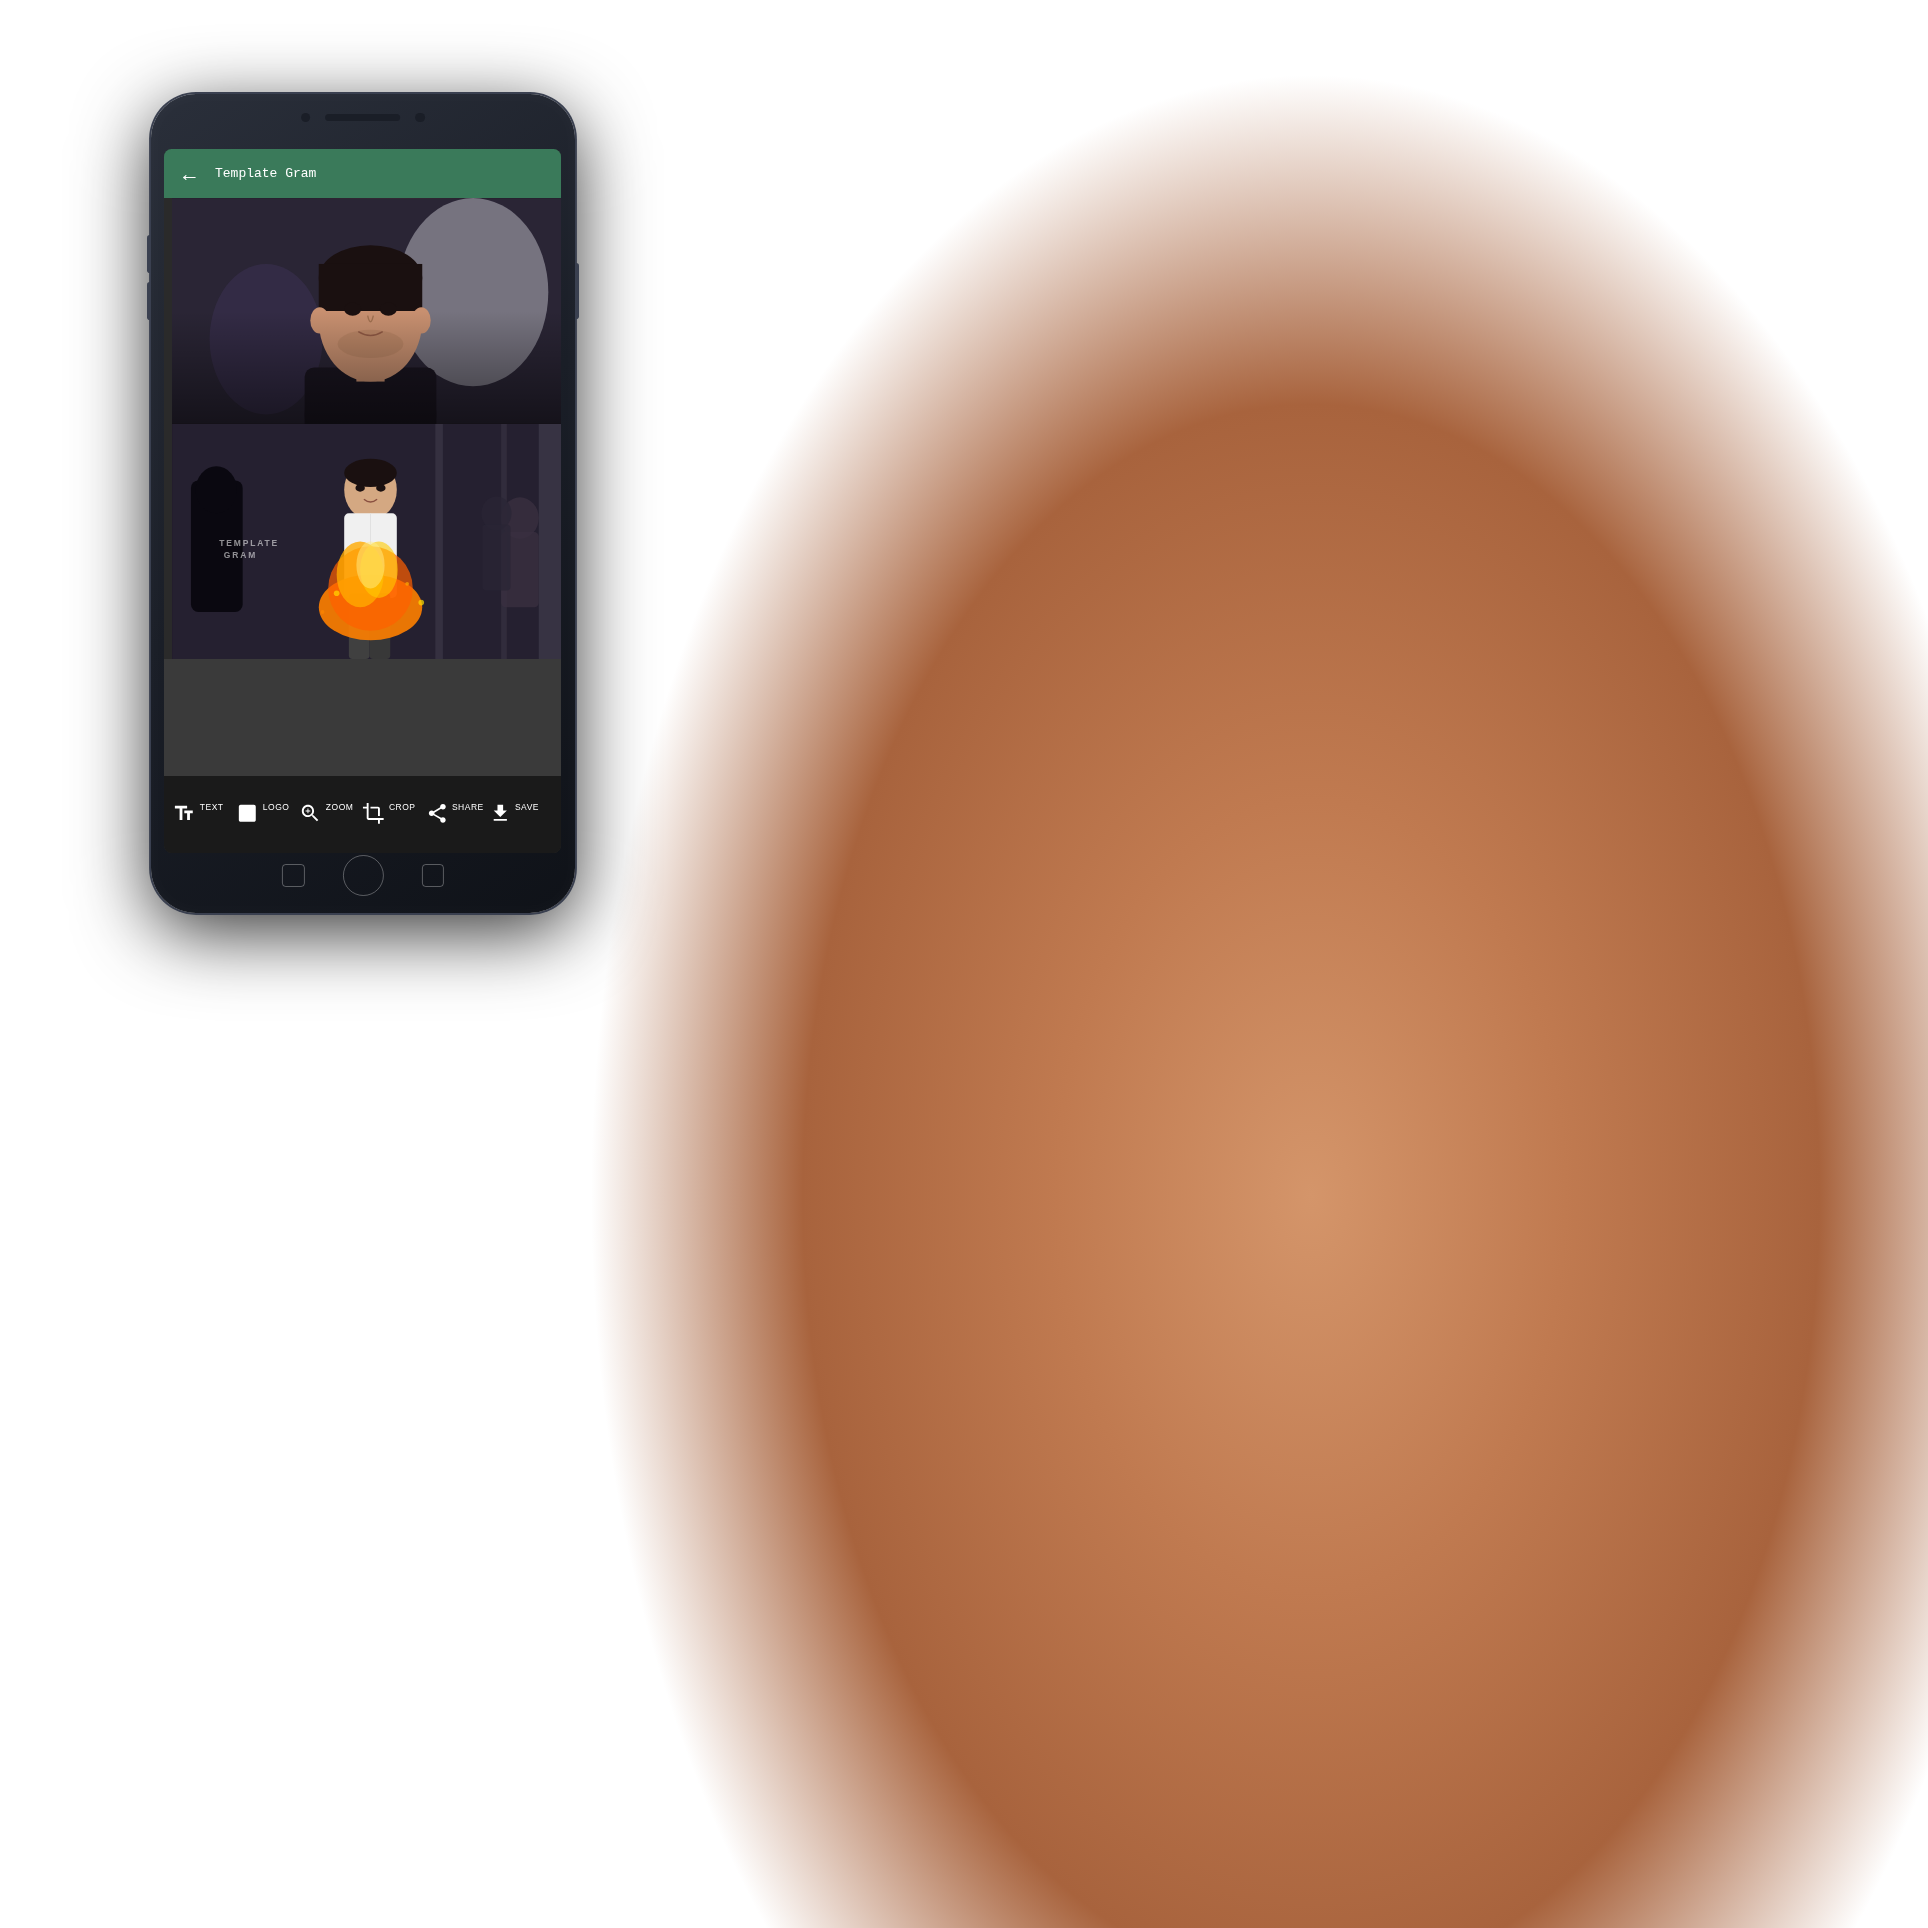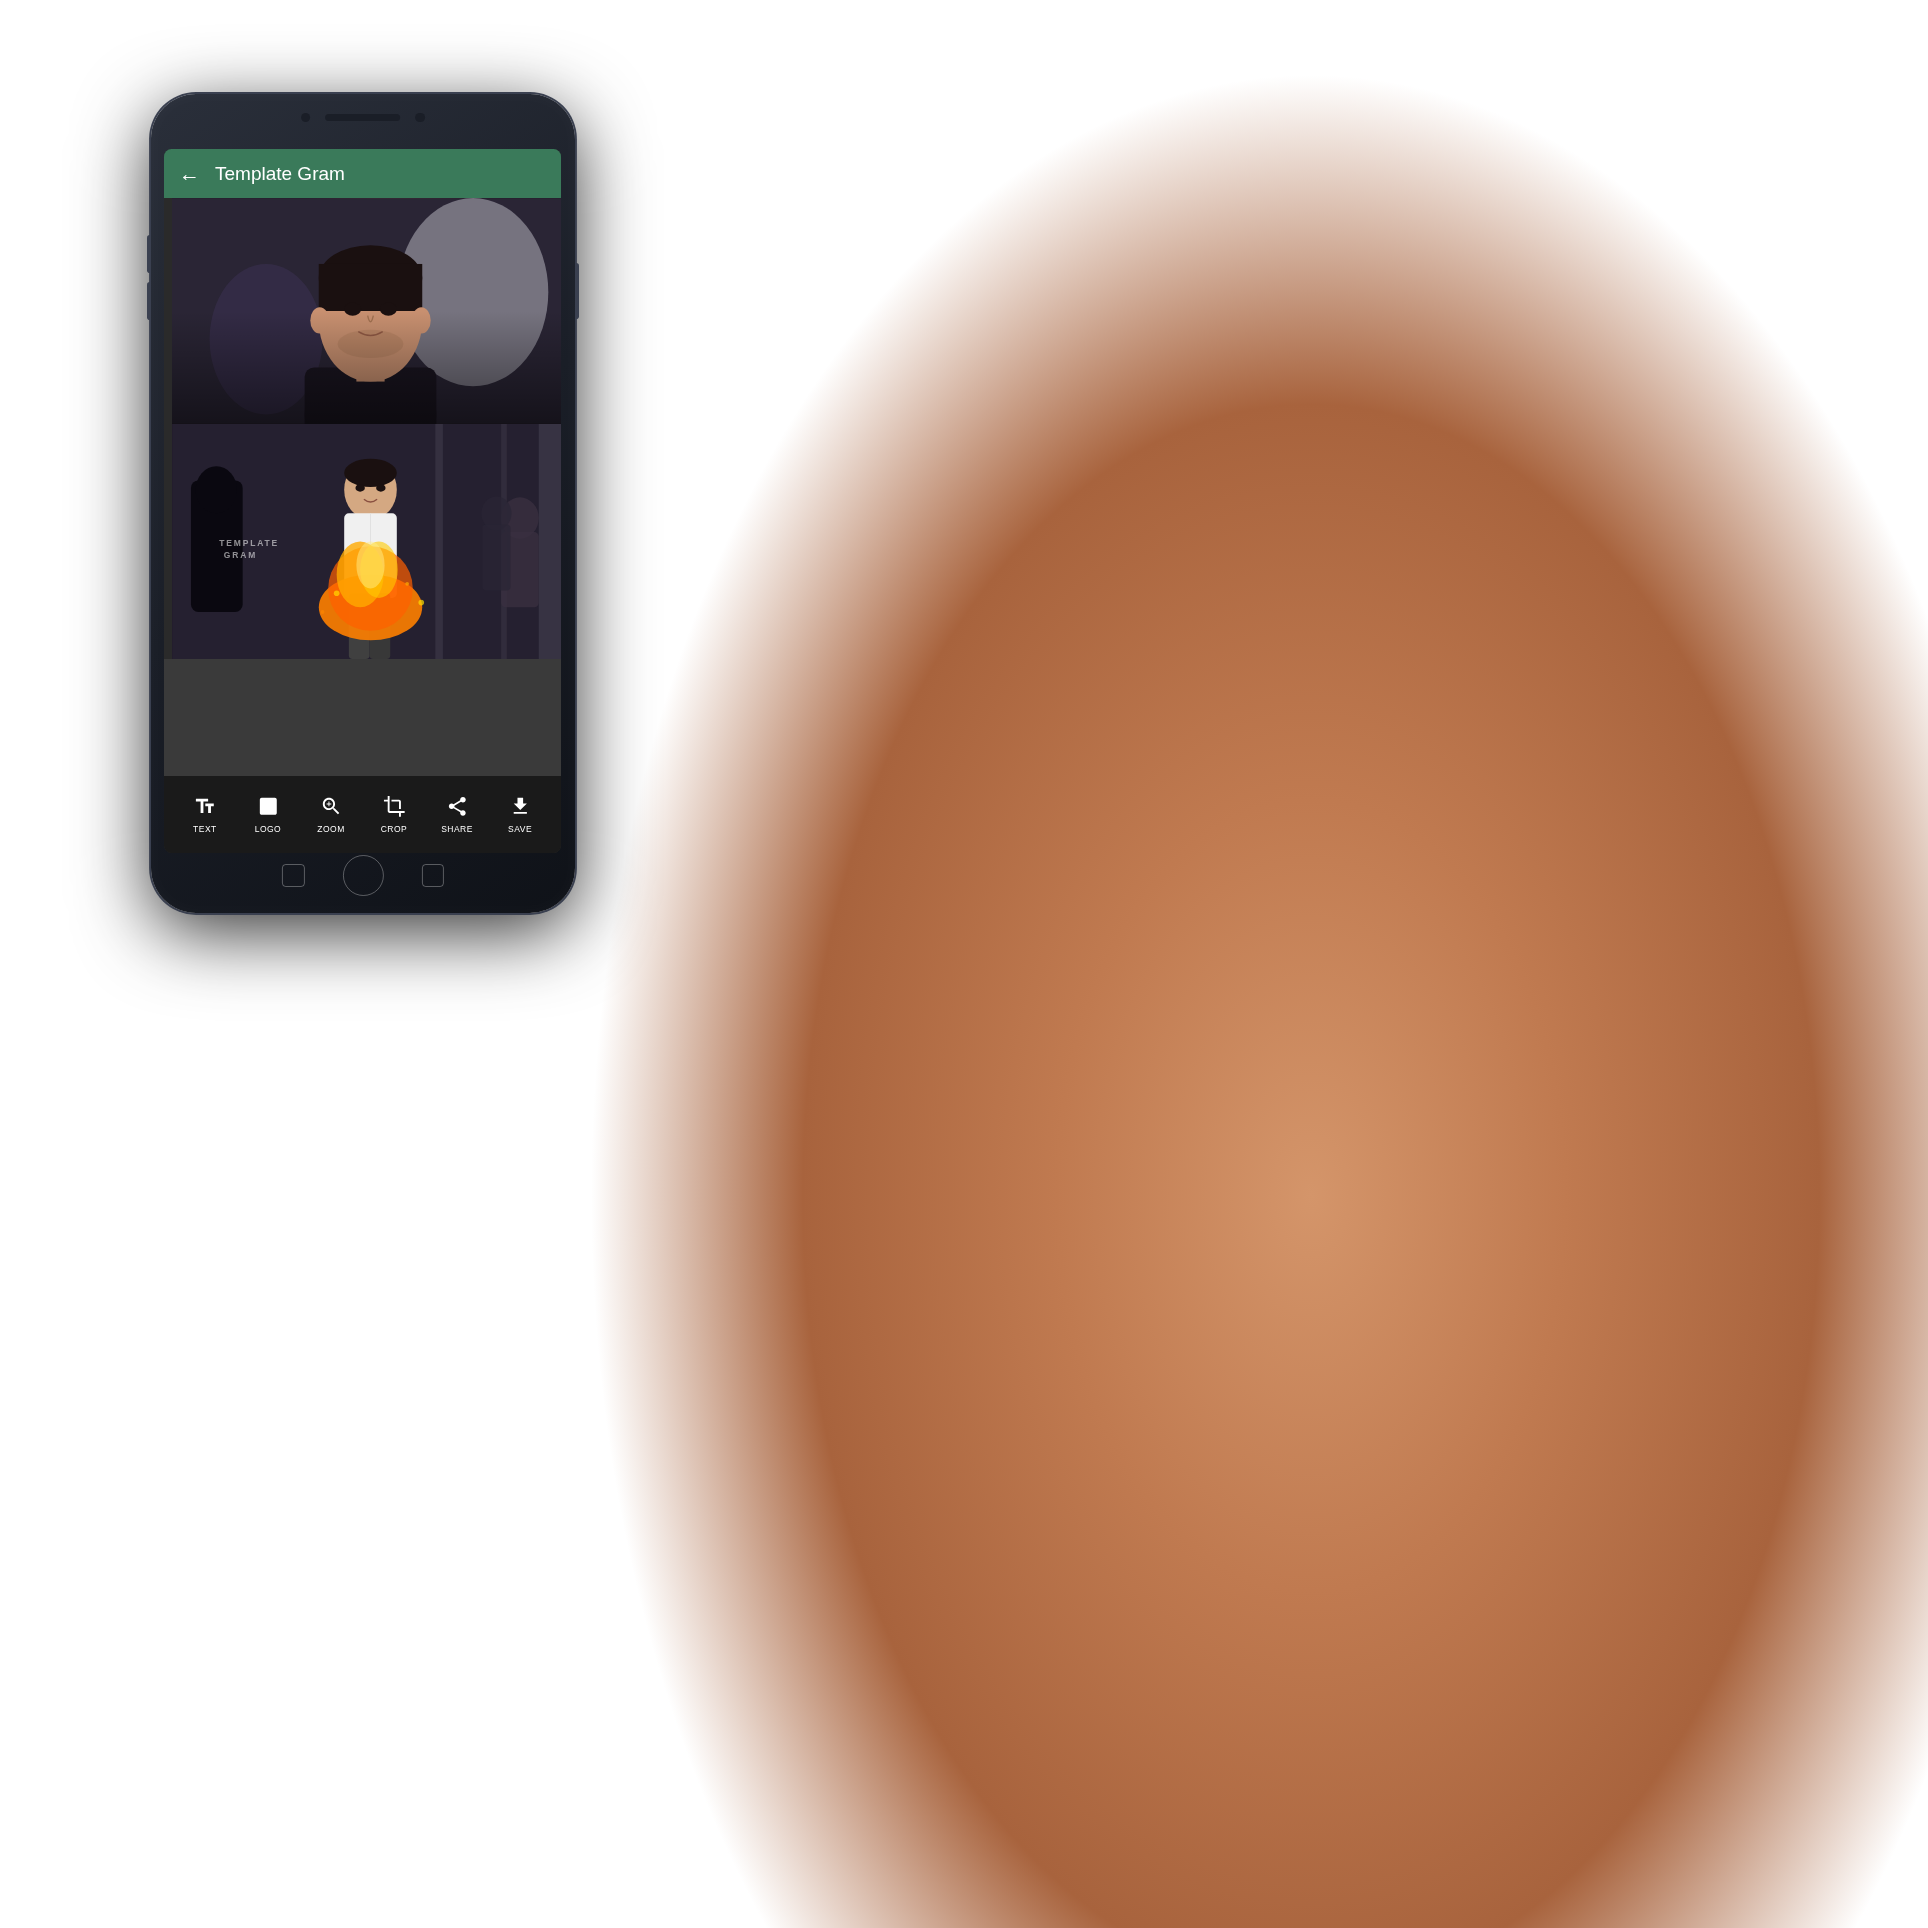--- a/index.html
+++ b/index.html
@@ -95,22 +95,23 @@
     }
 
     .back-arrow {
       color: white;
       font-size: 21px;
       cursor: pointer;
     }
 
     .app-title {
       color: white;
-      font-size: 19px;
+      font-size: 13px;
       font-weight: 500;
+      font-family: Liberation Mono, monospace;
     }
 
     
     .image-container {
       position: absolute;
       top: 49px;
       left: 8px;
       width: 100%;
       height: 461px;
       background: #1a1a1a;
@@ -176,22 +177,21 @@
       height: 77px;
       background: #1a1a1a;
       display: flex;
       align-items: center;
       justify-content: space-around;
       padding: 0 9.4px;
     }
 
     .tool-item {
       display: flex;
-      flex-direction: column;
-      align-items: center;
+      flex-direction: row;
       gap: 3.8px;
       cursor: pointer;
       flex: 1;
     }
 
     .tool-icon {
       color: white;
       font-size: 21px;
       line-height: 1;
     }

